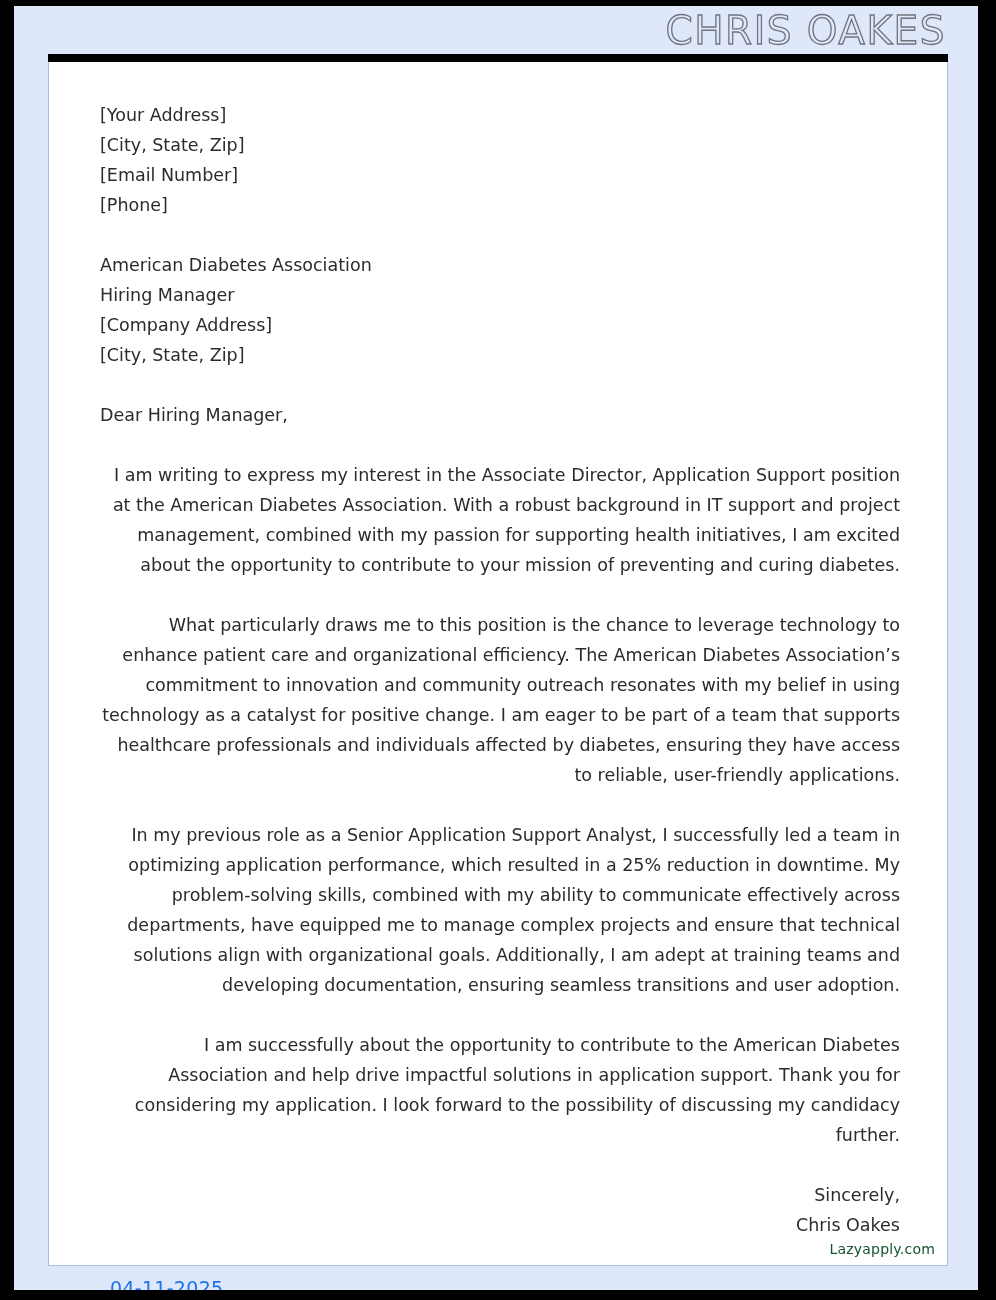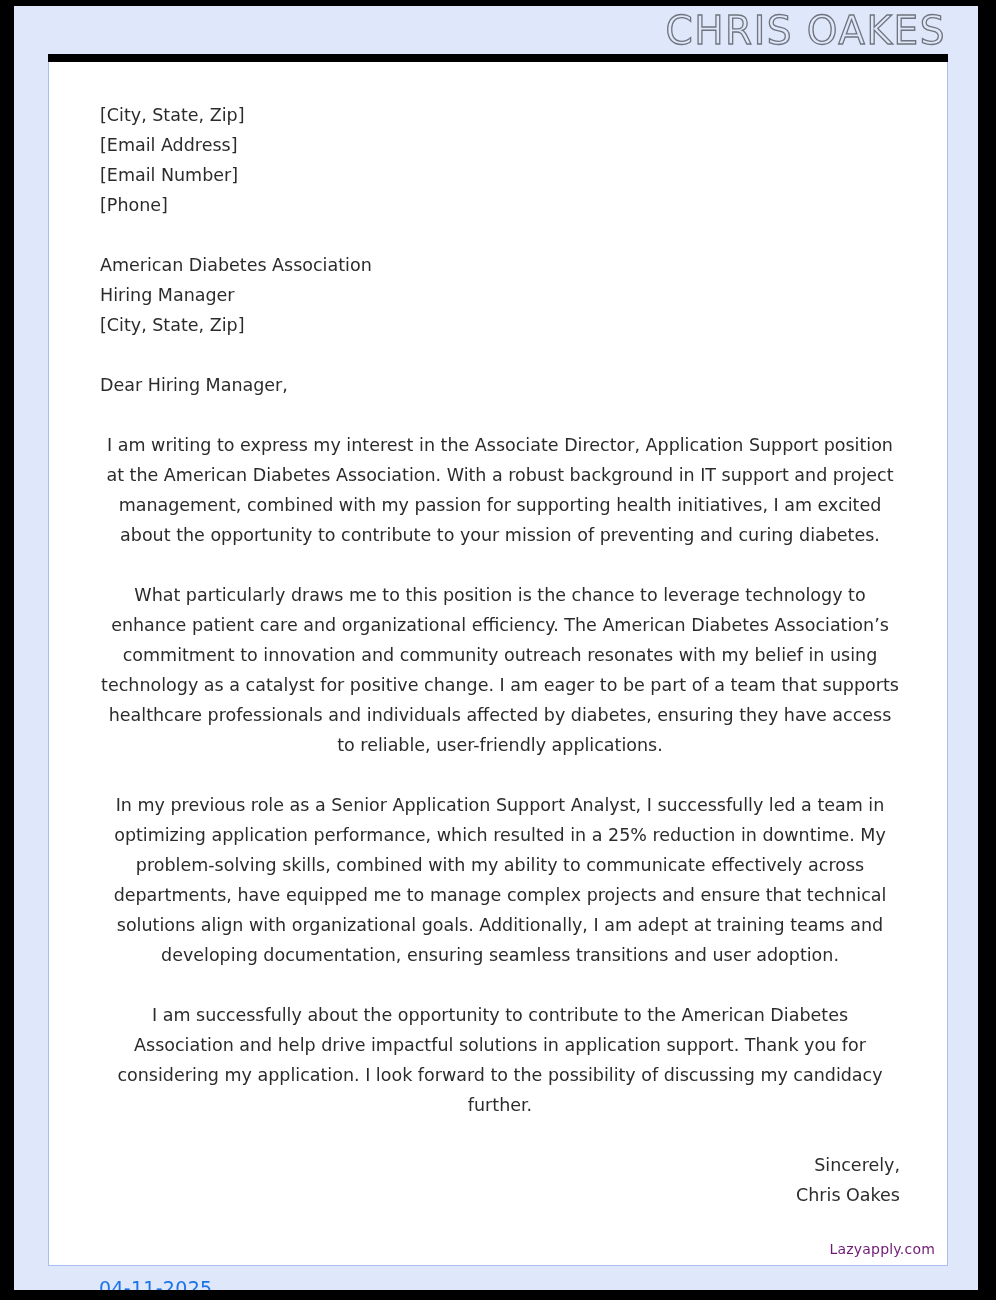--- a/index.html
+++ b/index.html
@@ -85,36 +85,36 @@
     width: 800px;
     font-size: 17.5px;
     line-height: 30px;
     color: #2b2b2b;
     font-weight: 400;
   }
 
   .block { margin-bottom: 30px; }
   .block:last-child { margin-bottom: 0; text-align: right; }
   .line { display: block; }
-  .para { text-align: center; }
+  .para { text-align: right; }
 
   .watermark {
     position: absolute;
     right: 12px;
     bottom: 8px;
     font-size: 14px;
-    color: #701a75;
+    color: #14532d;
     letter-spacing: 0.2px;
     margin-top: 6px;
   }
 
   
   .date-stamp {
     position: absolute;
-    left: 99px;
+    left: 110px;
     top: 1277px;
     font-size: 19px;
     color: #1a73e8;
     letter-spacing: 0.3px;
     line-height: 22px;
     white-space: nowrap;
   }
 
   
   .frame-top    { position: absolute; left: 0;   top: 0;      width: 996px; height: 6px;  background: #000; }
@@ -133,29 +133,30 @@
     <div class="doc-name">CHRIS OAKES</div>
   </div>
 
   <div class="top-rule"></div>
 
   <div class="letter-sheet">
 
     <div class="letter-body">
 
       <div class="block">
+        <span class="line">[Your Address]</span>
         <span class="line">[City, State, Zip]</span>
-        <span class="line">[Email Address]</span>
         <span class="line">[Email Number]</span>
         <span class="line">[Phone]</span>
       </div>
 
       <div class="block">
         <span class="line">American Diabetes Association</span>
         <span class="line">Hiring Manager</span>
+        <span class="line">[Company Address]</span>
         <span class="line">[City, State, Zip]</span>
       </div>
 
       <div class="block">Dear Hiring Manager,</div>
 
       <div class="block para">I am writing to express my interest in the Associate Director, Application Support position at the American Diabetes Association. With a robust background in IT support and project management, combined with my passion for supporting health initiatives, I am excited about the opportunity to contribute to your mission of preventing and curing diabetes.</div>
       <div class="block para">What particularly draws me to this position is the chance to leverage technology to enhance patient care and organizational efficiency. The American Diabetes Association’s commitment to innovation and community outreach resonates with my belief in using technology as a catalyst for positive change. I am eager to be part of a team that supports healthcare professionals and individuals affected by diabetes, ensuring they have access to reliable, user-friendly applications.</div>
       <div class="block para">In my previous role as a Senior Application Support Analyst, I successfully led a team in optimizing application performance, which resulted in a 25% reduction in downtime. My problem-solving skills, combined with my ability to communicate effectively across departments, have equipped me to manage complex projects and ensure that technical solutions align with organizational goals. Additionally, I am adept at training teams and developing documentation, ensuring seamless transitions and user adoption.</div>
       <div class="block para">I am successfully about the opportunity to contribute to the American Diabetes Association and help drive impactful solutions in application support. Thank you for considering my application. I look forward to the possibility of discussing my candidacy further.</div>
 

